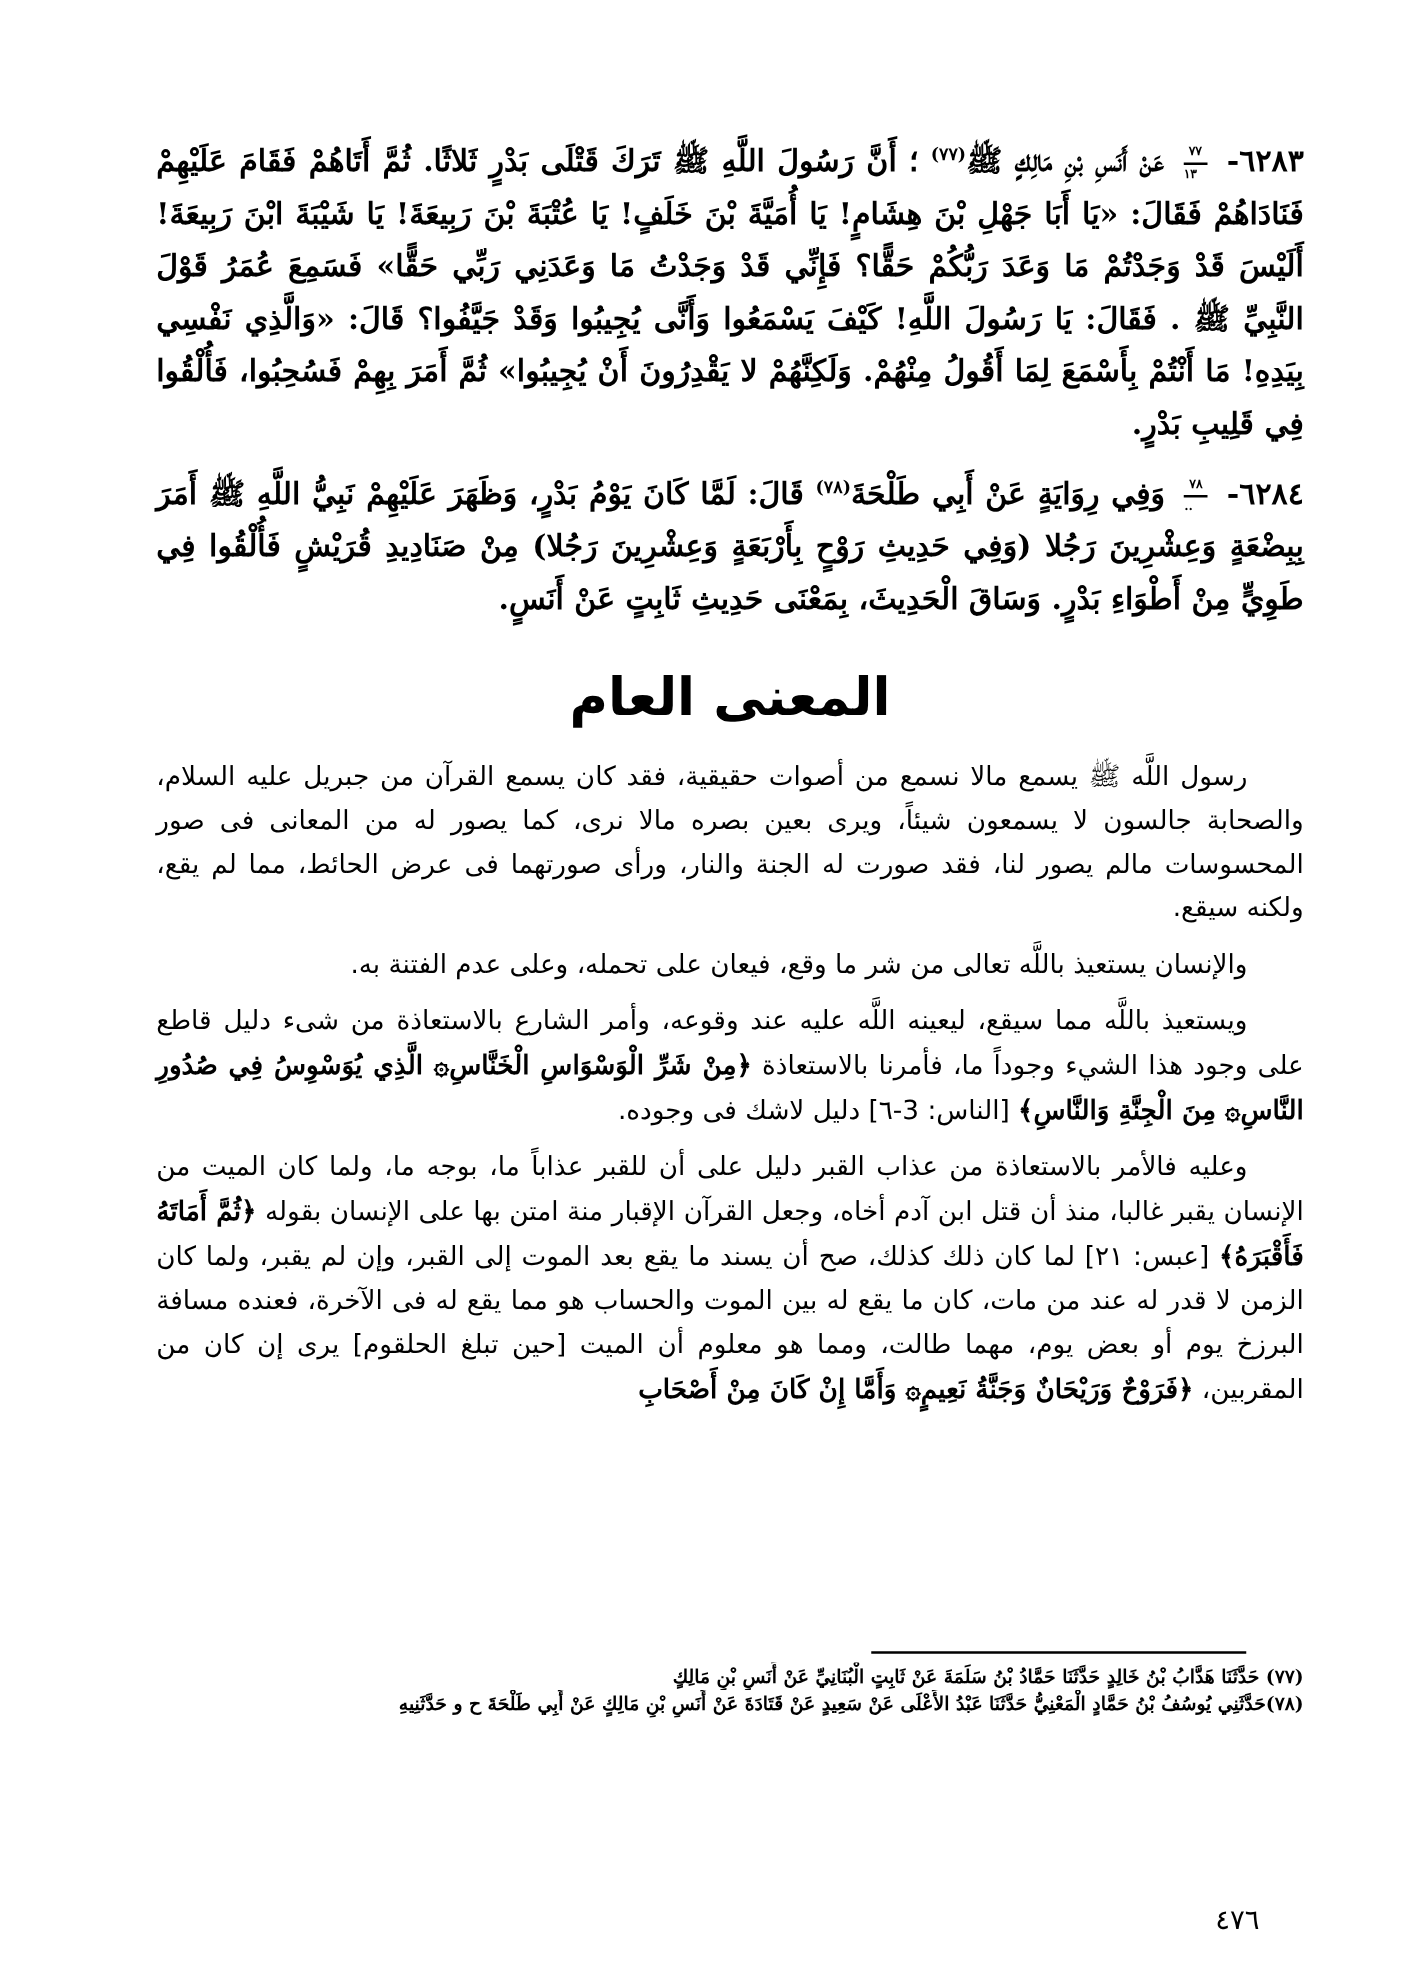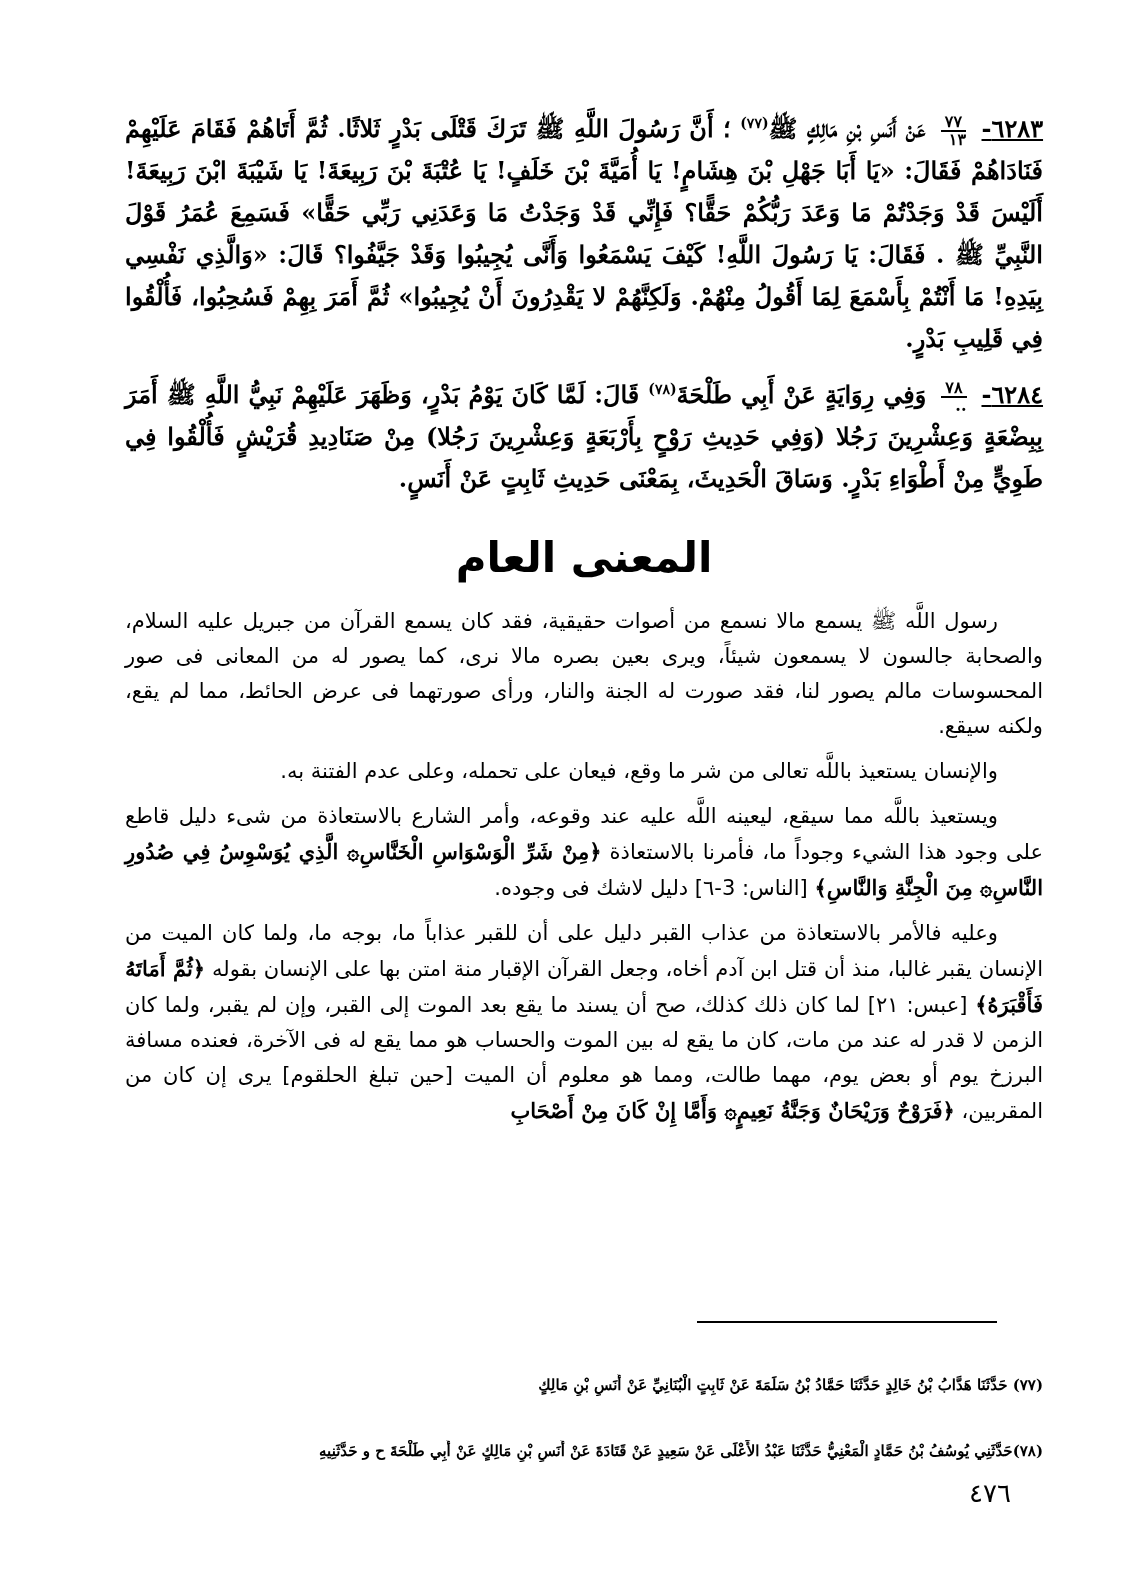--- a/index.html
+++ b/index.html
@@ -27,28 +27,27 @@
       font-weight: bold;
       font-size: 24px;
       line-height: 42px;
       text-align: justify;
       text-align-last: right;
       margin: 0 0 14px 0;
     }
     .hadith .num {
       font-weight: bold;
       margin-left: 0;
-      text-decoration: underline;
     }
     .hadith .frac {
       display: inline-flex;
       flex-direction: column;
-      align-items: flex-start;
+      align-items: flex-end;
       vertical-align: middle;
-      font-size: 16px;
+      font-size: 10px;
       line-height: 16px;
       margin: 0 6px;
     }
     .hadith .frac .top {
       border-bottom: 2px solid #000;
       padding: 0 4px;
     }
     .hadith .fn {
       font-size: 14px;
       vertical-align: super;
@@ -92,33 +91,32 @@
       top: 1330px;
       direction: rtl;
       font-family: "DejaVu Serif", "Liberation Serif", serif;
       font-weight: bold;
       font-size: 15px;
       line-height: 22px;
     }
     .footnotes .fn-line {
       white-space: nowrap;
       overflow: hidden;
-      margin-top: 44px;
     }
     .footnotes .fn-cont {
       padding-right: 42px;
     }
     .page-number {
       position: absolute;
-      top: 1478px;
+      top: 1524px;
       left: 950px;
       width: 80px;
       text-align: center;
       font-family: "DejaVu Sans", "Liberation Sans", sans-serif;
-      font-size: 26px;
+      font-size: 22px;
       direction: rtl;
     }
   </style>
 </head>
 <body>
 
 <div class="page">
 
   <p class="hadith">
     <span class="num">٦٢٨٣-</span>

